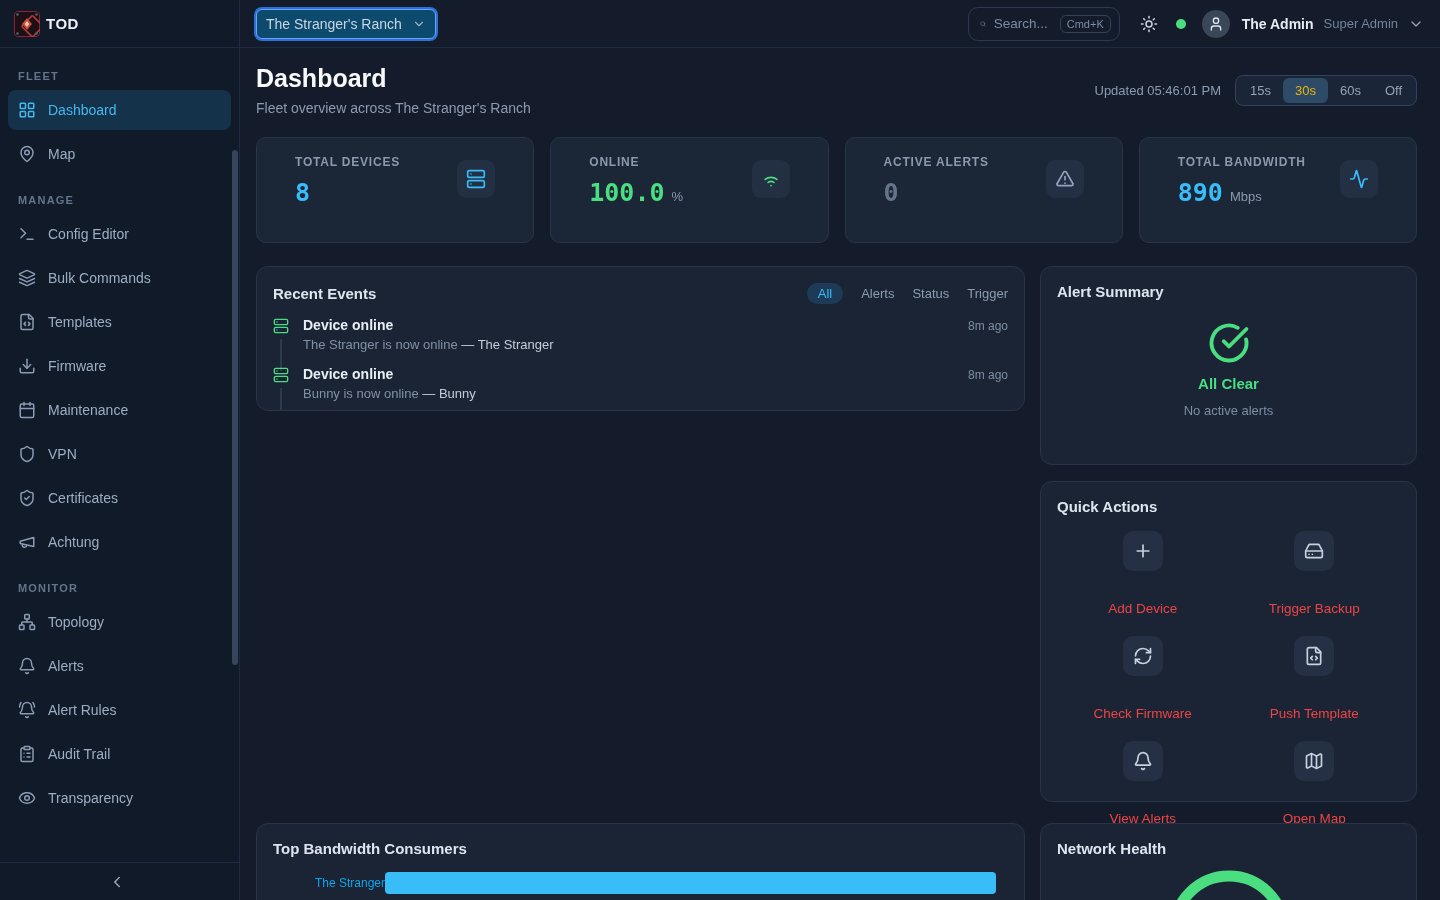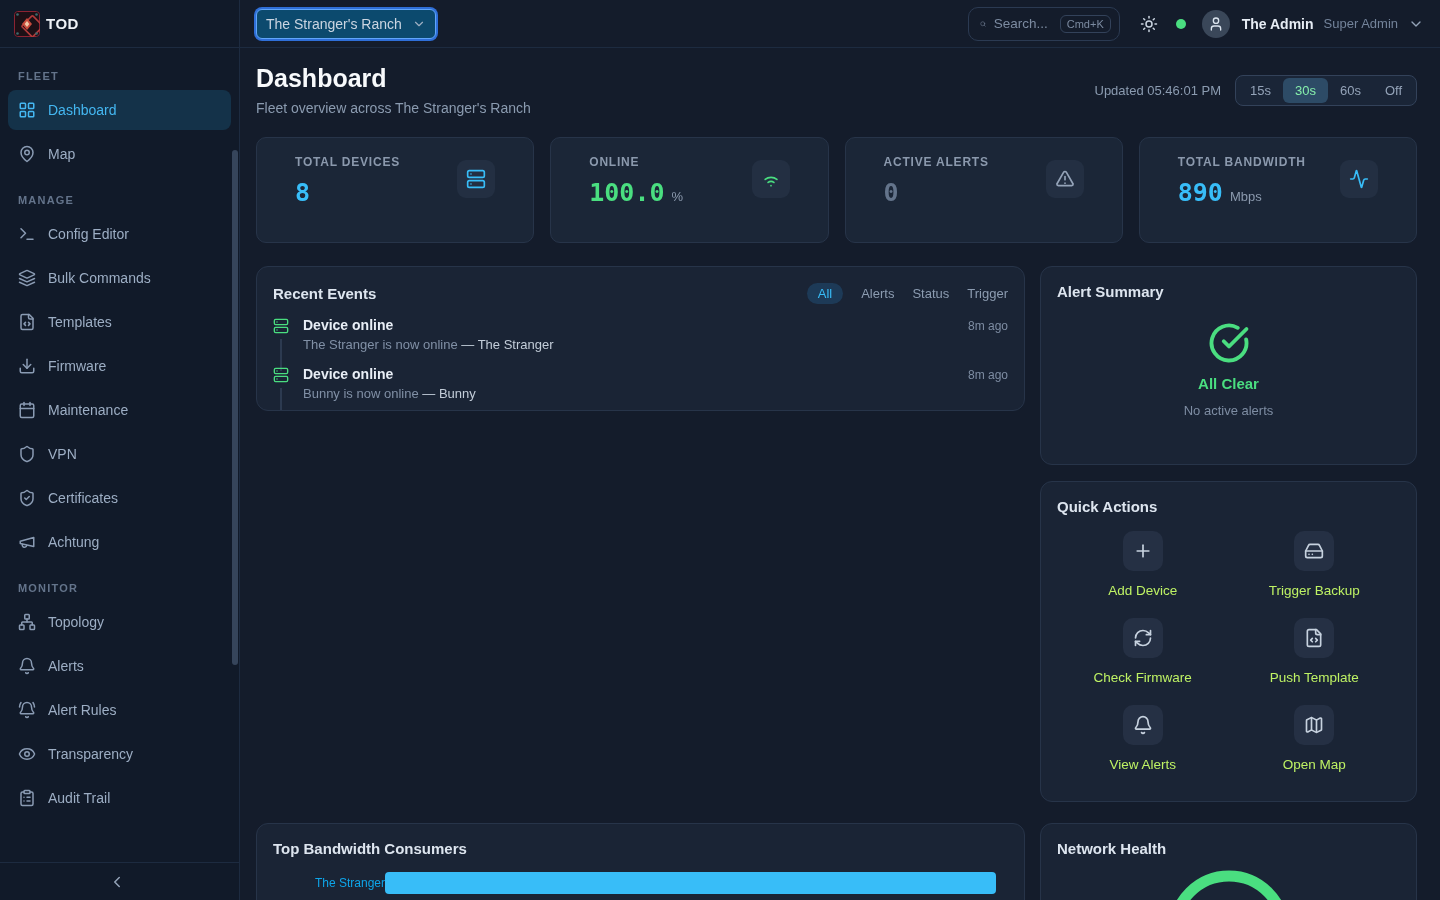--- a/index.html
+++ b/index.html
@@ -90,21 +90,21 @@
   .head-right { display:flex; align-items:center; gap:14px; }
   .updated { font-size:13px; color:#8b9bb0; }
   .segmented {
     display:flex; align-items:center; background:#1a2537; border:1px solid #33425a;
     border-radius:8px; padding:2px; overflow:hidden;
   }
   .seg-btn {
     font-size:13px; color:#94a3b8; background:none; border:none; padding:5px 12px;
     border-radius:6px; cursor:pointer; font-family:"Liberation Sans", sans-serif;
   }
-  .seg-btn.active { background:#2d4b66; color:#86efac; }
+  .seg-btn.active { background:#2d4b66; color:#eab308; }
 
   
   .stats { display:grid; grid-template-columns:repeat(4,1fr); gap:16px; margin-top:21px; }
   .stat-card {
     height:106px; background:#1b2637; border:1px solid #273449; border-radius:10px;
     padding:17px 38px; display:flex; justify-content:space-between; align-items:flex-start;
   }
   .stat-label { font-size:12px; letter-spacing:.8px; color:#8b99ad; font-weight:600; }
   .stat-value-row { margin-top:9px; display:flex; align-items:baseline; gap:7px; }
   .stat-value { font-family:"DejaVu Sans Mono", monospace; font-size:25px; font-weight:700; }
@@ -147,21 +147,21 @@
 
   
   .qa-panel { height:321px;padding-left:16px; }
   .qa-grid { display:grid; grid-template-columns:1fr 1fr; row-gap:20px; margin-top:15px; }
   .qa { display:flex; flex-direction:column; align-items:center; cursor:pointer; }
   .qa-tile {
     width:40px; height:40px; border-radius:10px; background:#253044;
     display:flex; align-items:center; justify-content:center; color:#c7d2df;
   }
   .qa-tile svg { width:20px; height:20px; }
-  .qa-label { margin-top:12px; font-size:13.5px; color:#bef264; }
+  .qa-label { margin-top:30px; font-size:13.5px; color:#ef4444; }
 
   
   .bw-panel { margin-top:396px; height:280px; }
   .bw-rows { margin-top:14px; display:flex; flex-direction:column; gap:8px; }
   .bw-row { display:flex; align-items:center; }
   .bw-label { width:112px; text-align:right; font-size:12px; color:#0ea5e9; padding-right:0; flex:0 0 auto; }
   .bw-track { flex:1; }
   .bw-bar { height:22px; background:#38bdf8; border-radius:4px; }
 
   
@@ -419,29 +419,29 @@
       <span>Alerts</span>
     </div>
     <div class="nav-item">
       <svg class="nico ic">
           <use href="#i-bell-ring"></use>
         </svg>
       <span>Alert Rules</span>
     </div>
     <div class="nav-item">
       <svg class="nico ic">
+          <use href="#i-clipboard-list"></use>
+        </svg>
+      <span>Audit Trail</span>
+    </div>
+    <div class="nav-item">
+      <svg class="nico ic">
           <use href="#i-eye"></use>
         </svg>
       <span>Transparency</span>
-    </div>
-    <div class="nav-item">
-      <svg class="nico ic">
-          <use href="#i-clipboard-list"></use>
-        </svg>
-      <span>Audit Trail</span>
     </div>
   </nav>
 
   <div class="side-scroll"></div>
 
   <div class="side-foot">
     <button class="collapse-btn">
       <svg class="ic" width="18" height="18">
           <use href="#i-chev-left"></use>
         </svg>

